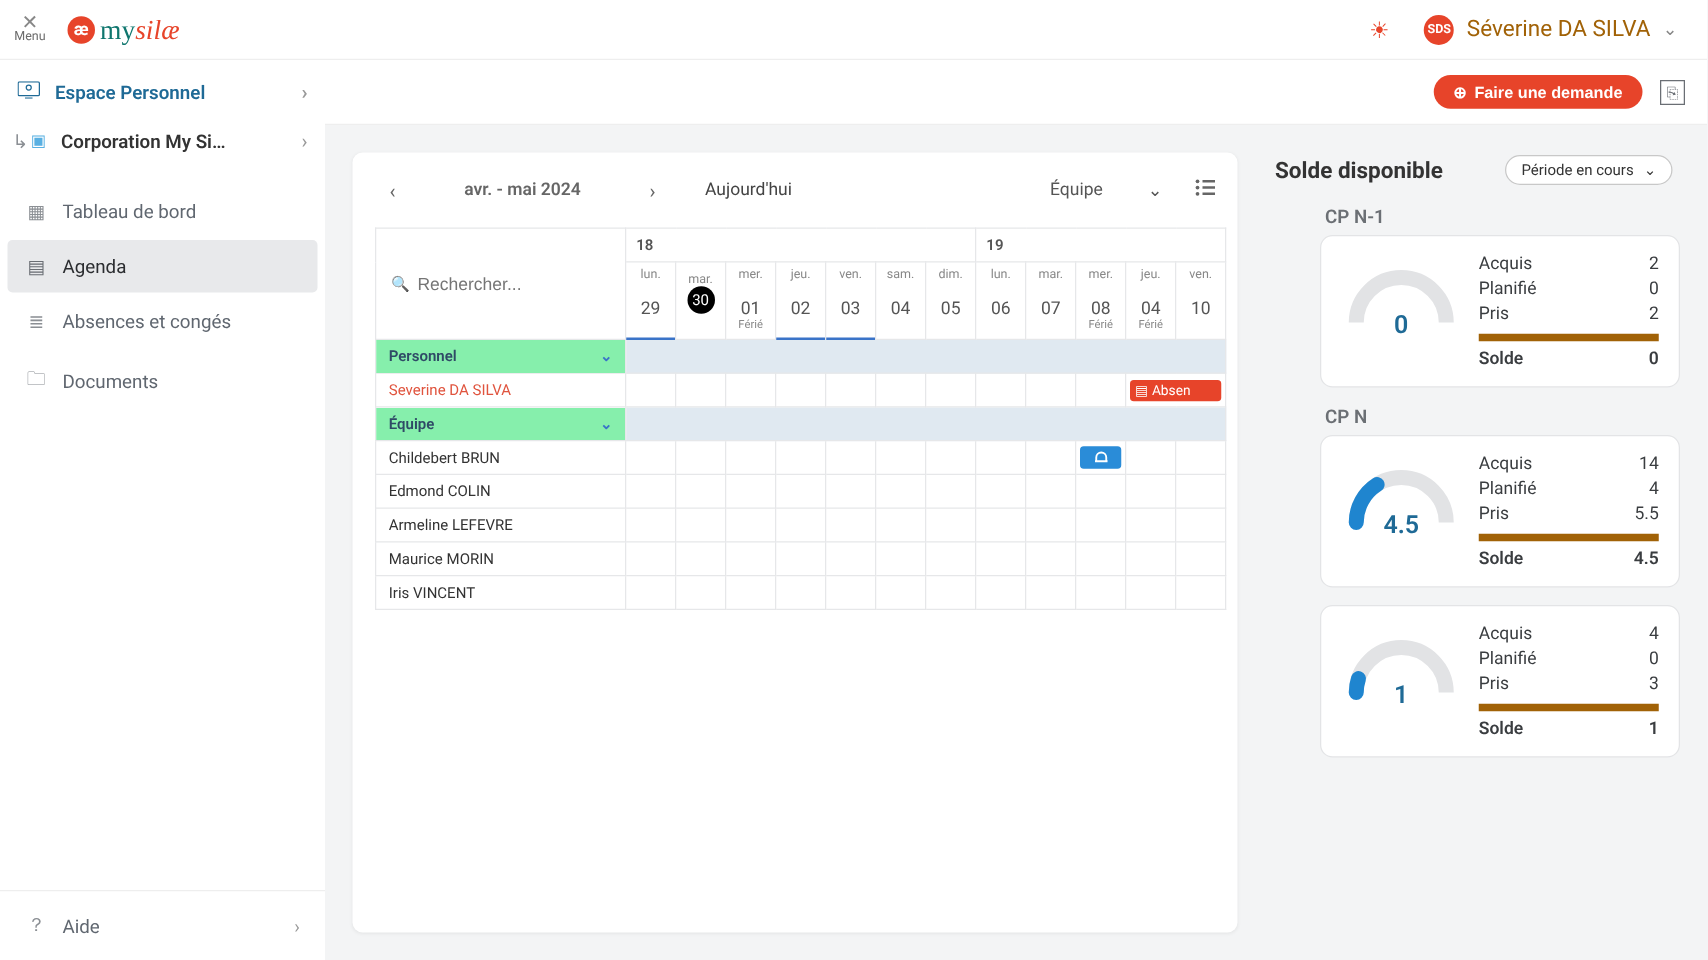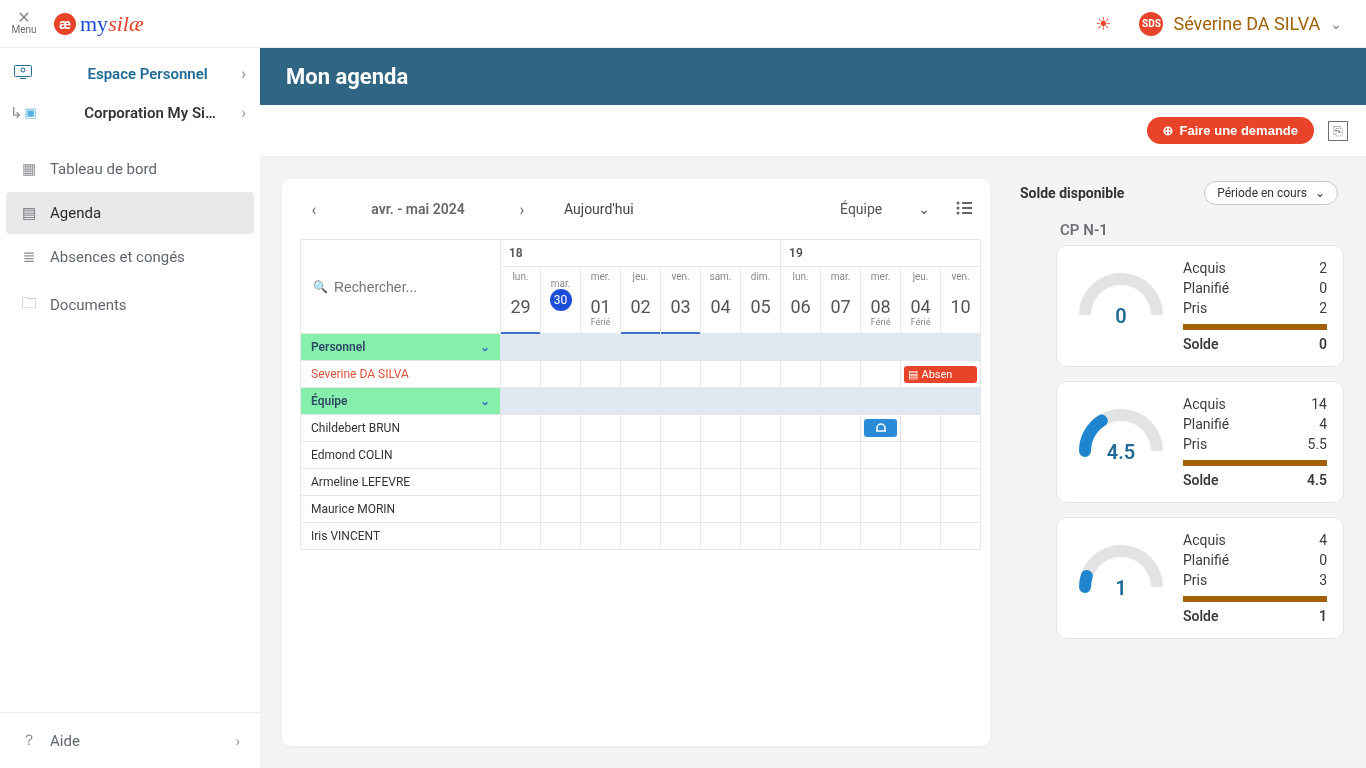--- a/index.html
+++ b/index.html
@@ -5,36 +5,36 @@
 * { box-sizing: border-box; margin: 0; padding: 0; }
 body { font-family: -apple-system, "Segoe UI", Roboto, Arial, sans-serif; background:#f7f8f9; color:#333; width:1366px; height:768px; overflow:hidden; }
 
 
 .topbar { height:48px; background:#fff; display:flex; align-items:center; padding:0 10px 0 0; border-bottom:1px solid #eee;}
 .menu-btn { width:48px; display:flex; flex-direction:column; align-items:center; justify-content:center; cursor:pointer; color:#6b6b6b; font-size:10px;}
 .menu-btn .x { font-size:16px; line-height:12px; color:#888;}
 .logo { display:flex; align-items:center; margin-left:6px;}
 .logo .ae { background:#e7442a; color:#fff; font-weight:700; font-size:14px; border-radius:50%; width:22px; height:22px; display:flex; align-items:center; justify-content:center;}
 .logo .txt { font-family: "Segoe Script", cursive; font-size:22px; margin-left:4px; }
-.logo .txt .my { color:#1d4ed8; }
+.logo .txt .my { color:#0f766e; }
 .logo .txt .silae { color:#e7442a; font-style:italic;}
 .topbar .spacer { flex:1; }
 .sun-icon { color:#e7442a; font-size:18px; margin-right:28px; cursor:pointer;}
 .user-chip { display:flex; align-items:center; gap:10px; cursor:pointer; padding-right:14px;}
 .user-avatar { background:#e7442a; color:#fff; font-size:10px; font-weight:700; width:24px; height:24px; border-radius:50%; display:flex; align-items:center; justify-content:center;}
 .user-name { color:#a16207; font-size:18px;}
 .chev { color:#888; font-size:14px;}
 
 .layout { display:flex; height:calc(100% - 48px); }
 
 
 .sidebar { width:260px; background:#fff; display:flex; flex-direction:column; }
 .sb-primary { padding:6px 0;}
 .sb-line { display:flex; align-items:center; padding:10px 14px; font-size:15px; cursor:pointer; color:#333; position:relative;}
-.sb-line .lbl { flex:1; margin-left:22px; white-space:nowrap; overflow:hidden; text-overflow:ellipsis;text-align:center;}
+.sb-line .lbl { flex:1; margin-left:12px; white-space:nowrap; overflow:hidden; text-overflow:ellipsis;}
 .sb-line .chev-r { color:#999; font-size:16px;}
 .sb-line.active-title { color:#1f6a96; font-weight:600;}
 .sb-sub { padding-left:10px;}
 .sb-corp .ci { color:#59b0e2; font-size:13px; margin-left:2px;}
 .sb-nav { padding-top:8px;}
 .sb-item { display:flex; align-items:center; padding:12px 14px; font-size:15px; color:#606770; cursor:pointer; gap:12px; border-radius:4px; margin:2px 6px;}
 .sb-item.active { background:#e8e9eb; color:#2b2d30;}
 .sb-item .icn { width:18px; display:flex; justify-content:center; color:#8b8f94;}
 .sb-item.active .icn { color:#6a6e74;}
 .sb-footer { margin-top:auto; border-top:1px solid #eee;}
@@ -63,37 +63,37 @@
 table.cal { border-collapse:collapse; width:100%; table-layout:fixed; font-size:12px;}
 table.cal th, table.cal td { border:1px solid #e6e7e9; }
 col.namecol { width:200px; }
 col.daycol { width:40px; }
 th.search-cell { text-align:left; padding:0 10px; }
 .search-wrap { display:flex; align-items:center; gap:6px; color:#b5b8bc; padding:8px 2px;}
 .search-wrap input { border:none; outline:none; font-size:14px; color:#555; width:100%;}
 th.week { text-align:left; padding:6px 8px; color:#555; font-weight:600; border-bottom:none;}
 th.day { padding:4px 0 6px; font-weight:400; color:#555; position:relative;}
 th.day .dname { font-size:10px; color:#888; display:block;}
-th.day .dnum { font-size:18px; display:block; margin-top:14px;}
-th.day .today-dot { background:#1d4ed8; color:#fff; border-radius:50%; width:22px; height:22px; display:inline-flex; align-items:center; justify-content:center; font-size:12px;}
+th.day .dnum { font-size:14px; display:block; margin-top:14px;}
+th.day .today-dot { background:#000000; color:#fff; border-radius:50%; width:22px; height:22px; display:inline-flex; align-items:center; justify-content:center; font-size:12px;}
 th.day .sub { font-size:9px; color:#888; display:block;}
 th.day.blue-under::after { content:""; position:absolute; left:0; right:0; bottom:-1px; height:2px; background:#3a73c8;}
 tr.group td.group-name { background:#86efac; color:#2f4a66; font-weight:600; padding:6px 10px; text-align:left; position:relative;}
 tr.group td.group-rest { background:#e0e9f1;}
 tr.group .chev-down { position:absolute; right:10px; top:6px; color:#3a73c8;}
 tr.person td.pname { padding:6px 10px; text-align:left; color:#333;}
 tr.person.me td.pname { color:#e0543e;}
 tr.person td.dcell { height:26px; background:#fff;}
 .abs-tag { background:#e7442a; color:#fff; font-size:11px; border-radius:3px; padding:2px 4px; display:flex; align-items:center; gap:3px; overflow:hidden; white-space:nowrap;}
 .blue-chip { background:#2a8cd8; color:#fff; border-radius:3px; height:18px; display:flex; align-items:center; justify-content:center;}
 
 
 .right-col { width:330px; display:flex; flex-direction:column; overflow:hidden;}
 .solde-head { display:flex; align-items:center; justify-content:space-between; padding:2px 6px 10px;}
-.solde-head h3 { font-size:14px; color:#333;}
+.solde-head h3 { font-size:18px; color:#333;}
 .period-pill { border:1px solid #c8c8c8; border-radius:16px; padding:4px 12px; font-size:12px; display:flex; align-items:center; gap:8px; cursor:pointer; background:#fff;}
 .solde-section h4 { color:#6b6f74; font-size:15px; font-weight:600; margin:6px 0 6px 4px;}
 .solde-card { background:#fff; border:1px solid #e3e4e6; border-radius:10px; padding:12px 16px; display:flex; gap:14px; margin-bottom:14px;}
 .gauge { width:96px; height:78px; position:relative;}
 .gauge svg { width:100%; height:100%;}
 .gauge .val { position:absolute; left:0; right:0; top:46px; text-align:center; font-size:20px; color:#1f6a96; font-weight:600;}
 .solde-stats { flex:1; font-size:14px; color:#3a3d40;}
 .solde-stats .row { display:flex; justify-content:space-between; padding:2px 0;}
 .solde-stats .sep { border-top:6px solid #a16207; margin-top:6px; padding-top:6px;}
 .solde-stats .solde-row { font-weight:600;}
@@ -163,21 +163,20 @@
     <div class="sb-footer">
       <div class="sb-item">
         <span class="icn">？</span>
         <span style="flex:1">Aide</span>
         <span class="chev-r" style="color:#999;">›</span>
       </div>
     </div>
   </div>
 
   <div class="main">
-    <div class="page-header">Mon agenda</div>
     <div class="subbar">
       <button class="btn-orange">
         <span>⊕</span>
         <span>Faire une demande</span>
       </button>
       <span class="exit-icon">⎘</span>
     </div>
 
     <div class="content">
 
@@ -438,20 +437,21 @@
                     <span>2</span>
                   </div>
         <div class="row sep solde-row">
                     <span>Solde</span>
                     <span>0</span>
                   </div>
       </div>
     </div>
             </div>
             <div class="solde-section">
+    <h4>CP N</h4>
     <div class="solde-card">
       <div class="gauge">
         <svg viewBox="0 0 96 60">
           <path d="M 12 48 A 36 36 0 0 1 84 48" fill="none" stroke="#e2e3e5" stroke-width="12"></path>
           <path d="M 12 48 A 36 36 0 0 1 28.7 17.6" fill="none" stroke="#1f85cf" stroke-width="12" stroke-linecap="round"></path>
         </svg>
         <div class="val">4.5</div>
       </div>
       <div class="solde-stats">
         <div class="row">

